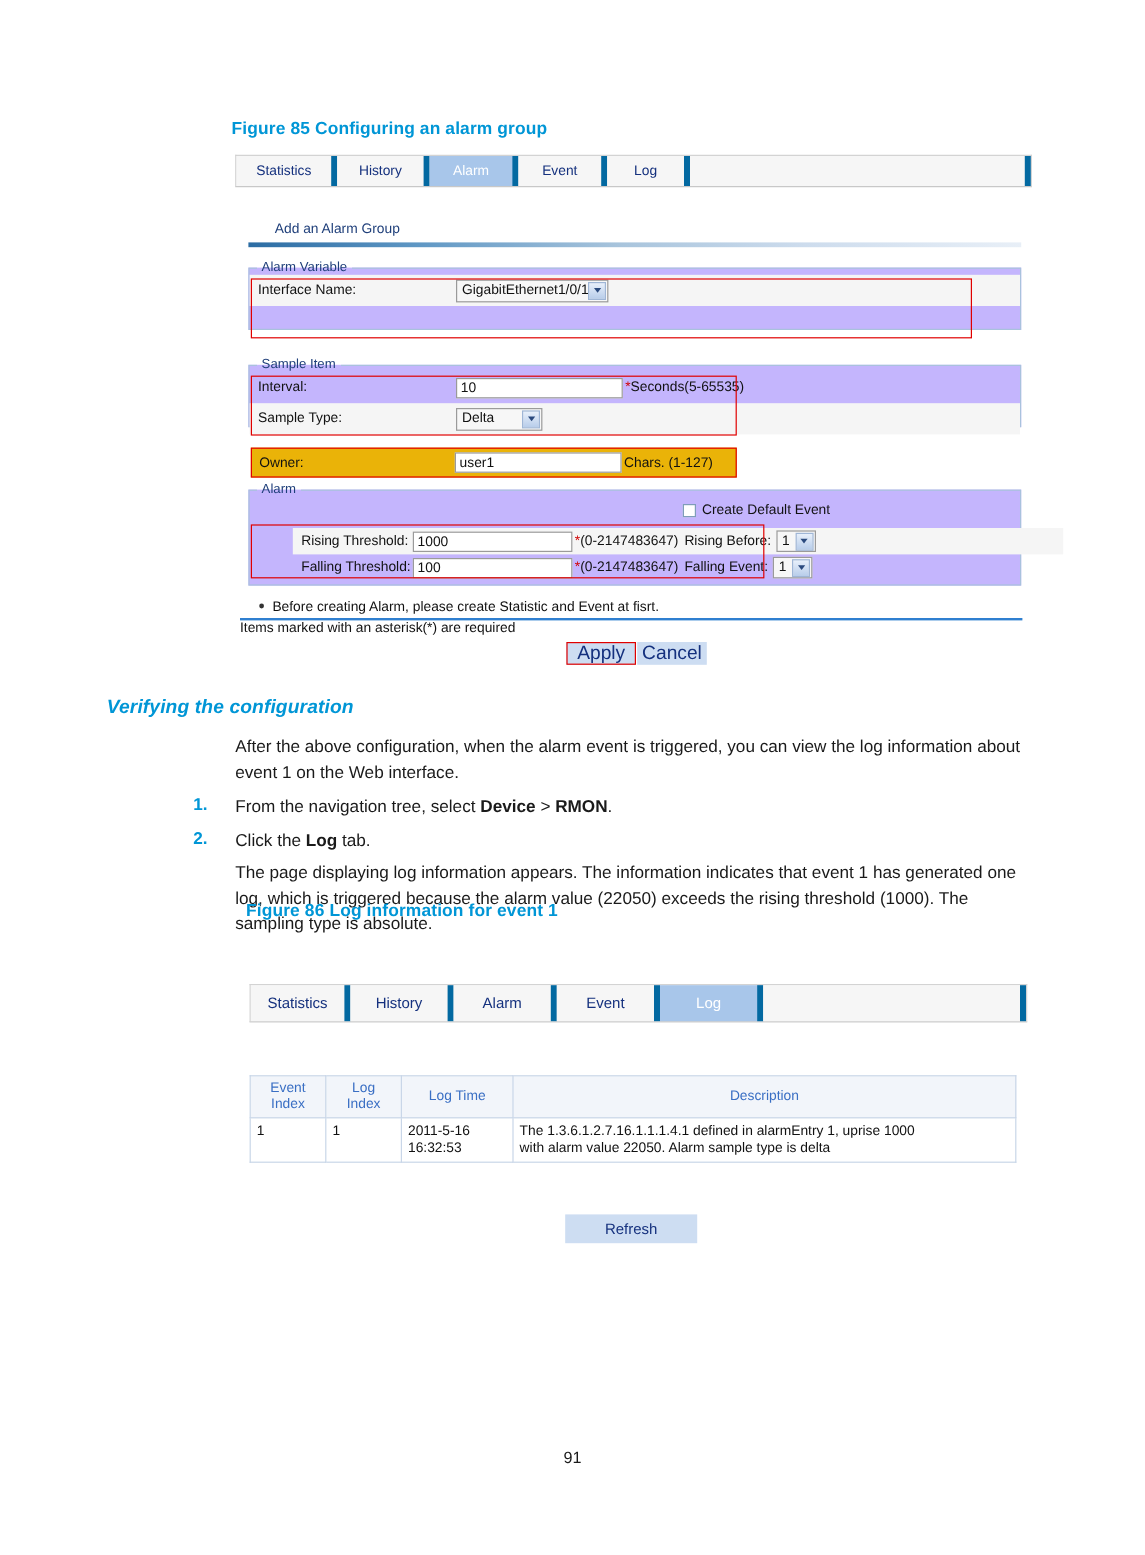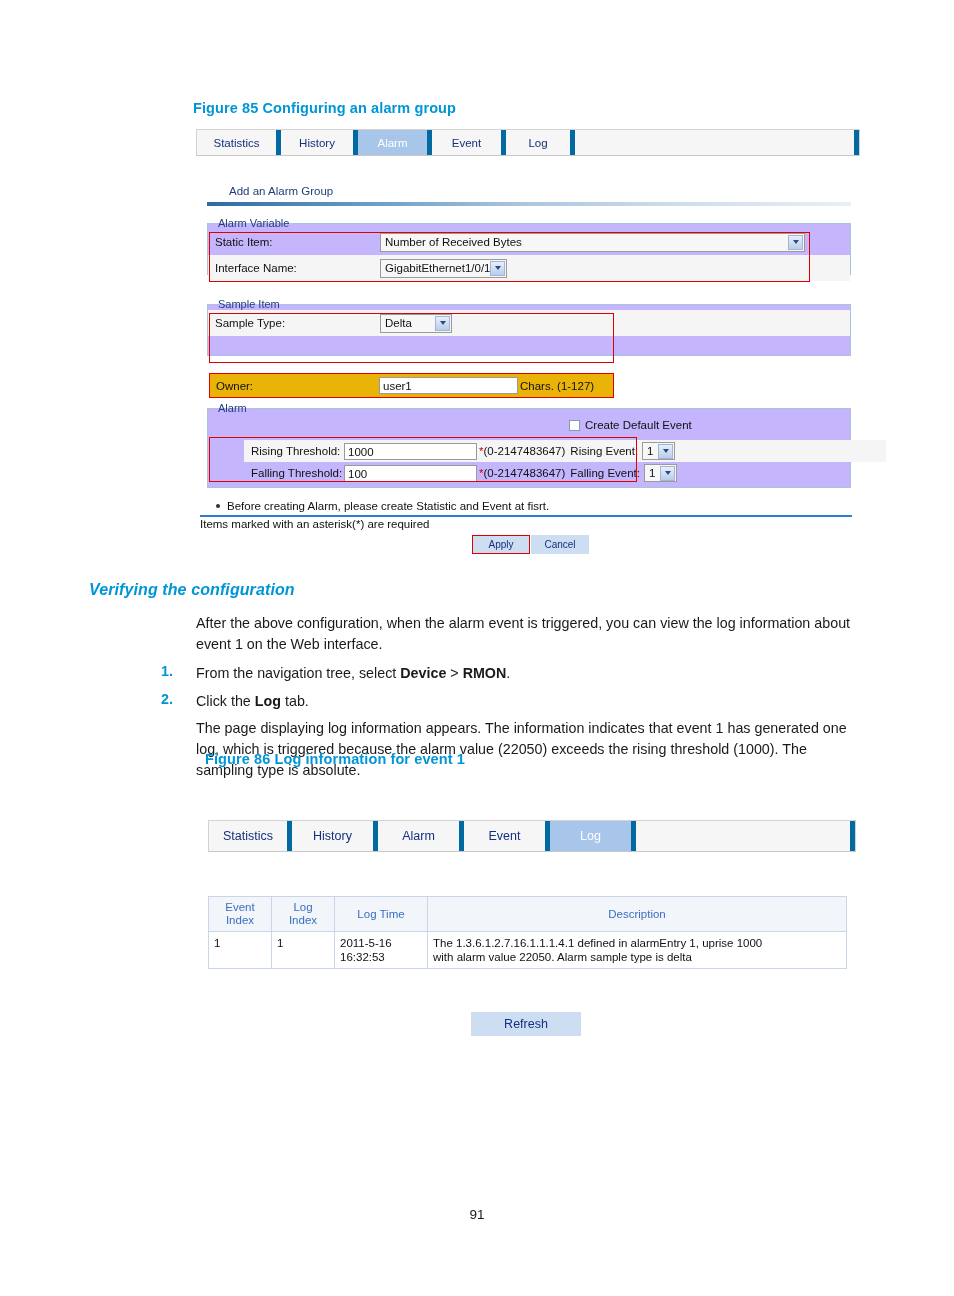--- a/index.html
+++ b/index.html
@@ -242,21 +242,21 @@
     position: absolute;
     font-size: 11.5px;
     color: #111;
     white-space: nowrap;
   }
 
   .btn {
     position: absolute;
     background: #cdddf2;
     color: #15317e;
-    font-size: 10px;
+    font-size: 16px;
     display: flex;
     align-items: center;
     justify-content: center;
     box-sizing: border-box;
     border: 1px solid transparent;
     white-space: nowrap;
   }
   .btn.primary { border: 1.6px solid #e00000; }
 
   
@@ -356,43 +356,39 @@
     <div class="tab" style="width:74px;">Event</div>
     <div class="tab" style="width:69px;">Log</div>
     <div class="tab tab-filler"></div>
   </div>
 
   <div class="panel-title" style="left:11px; top:56px;margin-left:22px;">Add an Alarm Group</div>
   <div class="grad-rule" style="left:11px; top:73px; width:644px;"></div>
 
   <fieldset class="fs" style="left:11px; top:88px; width:644px; height:58px;">
     <legend>Alarm Variable</legend>
-    <div class="fs-row" style="height:26px;">
-      <div class="lbl" style="width:165px;">Static Item:</div>
-      <div class="sel" style="width:425px; height:19px;">
-        <span class="sel-val">Number of Received Bytes</span>
-        <span class="arrow">
-            <i></i>
-          </span>
-      </div>
-    </div>
     <div class="fs-row alt" style="height:26px;">
       <div class="lbl" style="width:165px;">Interface Name:</div>
       <div class="sel" style="width:127px; height:19px;">
         <span class="sel-val">GigabitEthernet1/0/1</span>
         <span class="arrow">
             <i></i>
           </span>
       </div>
     </div>
   </fieldset>
   <div class="redbox" style="left:13px; top:103px; width:601px; height:50px;"></div>
 
   <fieldset class="fs" style="left:11px; top:169px; width:644px; height:58px;">
     <legend>Sample Item</legend>
+    <div class="fs-row" style="height:26px;">
+      <div class="lbl" style="width:165px;">Interval:</div>
+      <div class="txt" style="width:139px;">10</div>
+      <div class="hint"><span class="req">*</span><span>Seconds(5-65535)</span></div>
+    </div>
     <div class="fs-row alt" style="height:26px;">
       <div class="lbl" style="width:165px;">Sample Type:</div>
       <div class="sel" style="width:72px; height:19px;">
         <span class="sel-val">Delta</span>
         <span class="arrow">
             <i></i>
           </span>
       </div>
     </div>
   </fieldset>
@@ -409,21 +405,21 @@
     <legend>Alarm</legend>
     <div style="position:relative; height:70px;margin-left:36px;">
       <div class="chkrow" style="left:325px; top:5px;">
         <span class="chk"></span>
         <span>Create Default Event</span>
       </div>
       <div class="fs-row alt" style="position:absolute; left:0; top:26px; width:642px; height:22px;">
         <div class="lbl" style="width:93px;">Rising Threshold:</div>
         <div class="txt" style="width:133px;">1000</div>
         <div class="hint"><span class="req">*</span><span>(0-2147483647)</span></div>
-        <div class="hint" style="padding-left:5px;">Rising Event:</div>
+        <div class="hint" style="padding-left:5px;">Rising Before:</div>
         <div class="sel" style="width:33px; height:18px; margin-left:4px;">
           <span class="sel-val">1</span>
           <span class="arrow">
               <i></i>
             </span>
         </div>
       </div>
       <div class="fs-row" style="position:absolute; left:0; top:48px; width:642px; height:22px;">
         <div class="lbl" style="width:93px;">Falling Threshold:</div>
         <div class="txt" style="width:133px;">100</div>

